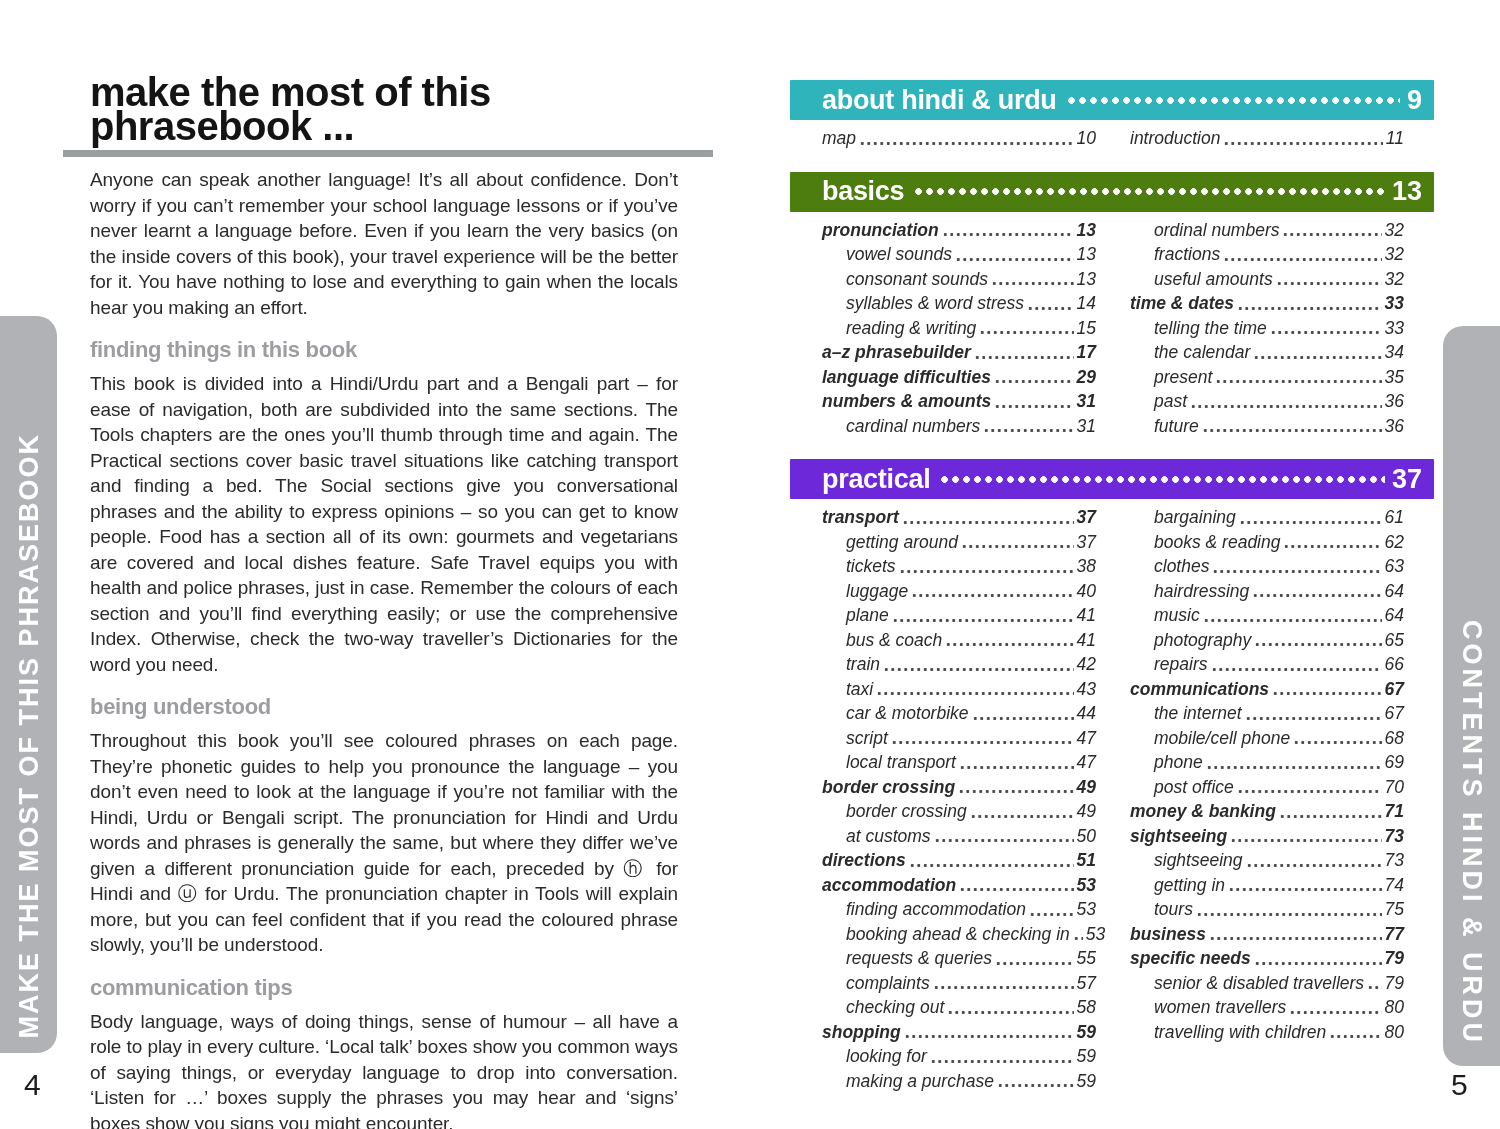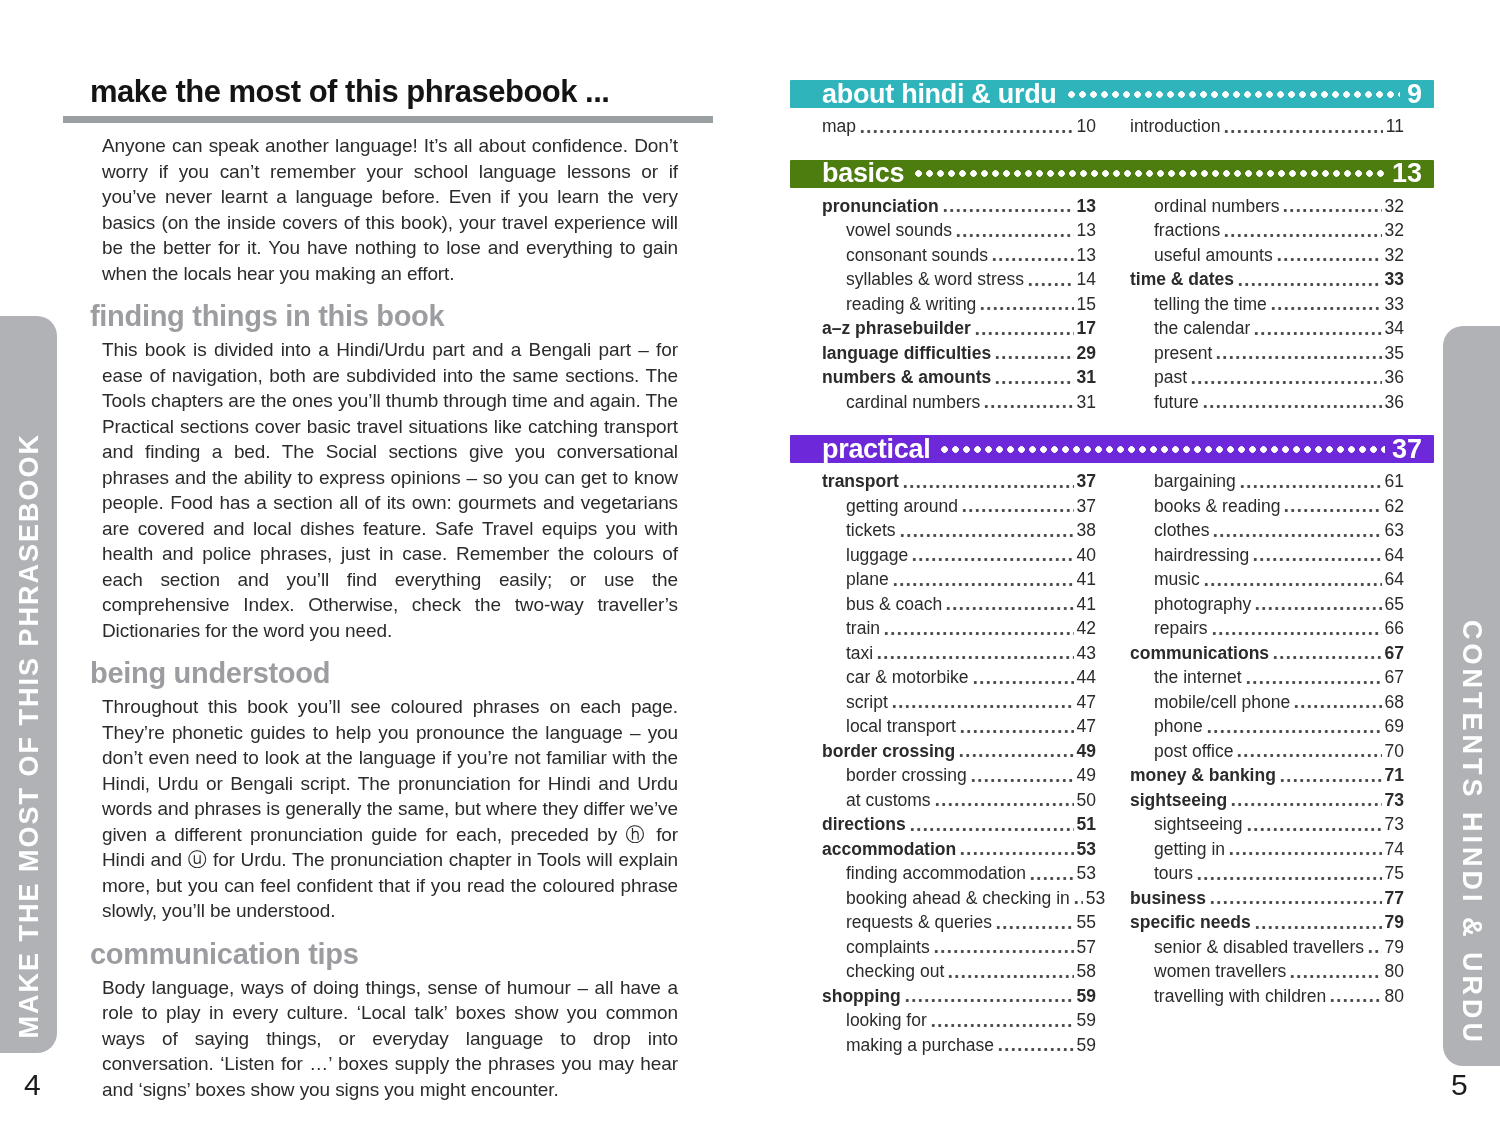--- a/index.html
+++ b/index.html
@@ -3,35 +3,35 @@
 <meta charset="utf-8">
 <style>
   html,body{margin:0;padding:0;}
   body{
     width:1500px;height:1129px;position:relative;overflow:hidden;
     background:#fff;font-family:"Liberation Sans",sans-serif;
     color:var(--body-text,#2b2b2b);
   }
   
   .left-content{position:absolute;left:90px;top:75px;width:588px;}
-  .page-title{font-size:31px;font-weight:bold;color:#141414;letter-spacing:-0.5px;line-height:34px;}
+  .page-title{font-size:40px;font-weight:bold;color:#141414;letter-spacing:-0.5px;line-height:34px;}
   .title-rule{height:7px;background:var(--title-rule,#9aa0a2);width:650px;margin:7px 0 0 -27px;}
-  .body-par{font-size:19px;line-height:25.5px;text-align:justify;letter-spacing:-0.1px;margin:10px 0 0 12px;}
-  .sec-heading{font-size:29px;line-height:32px;font-weight:bold;color:var(--section-heading,#9b9da0);margin:14px 0 0 0;letter-spacing:-0.3px;}
+  .body-par{font-size:19px;line-height:25.5px;text-align:justify;letter-spacing:-0.1px;margin:10px 0 0 0;}
+  .sec-heading{font-size:22px;line-height:32px;font-weight:bold;color:var(--section-heading,#9b9da0);margin:14px 0 0 0;letter-spacing:-0.3px;}
   .sec-heading + .body-par{margin-top:5px;}
   
   .right-content{position:absolute;left:790px;top:80px;width:644px;}
   .toc-section{margin-bottom:21px;}
-  .toc-bar{height:28px;display:flex;align-items:center;padding:0 12px 0 32px;border-radius:1px;}
+  .toc-bar{height:40px;display:flex;align-items:center;padding:0 12px 0 32px;border-radius:1px;}
   .bar-title{color:#fff;font-weight:bold;font-size:27px;letter-spacing:-0.3px;white-space:nowrap;padding-right:9px;}
   .bar-leader{flex:1;height:35px;
     background-image:radial-gradient(circle,#fff 3px,rgba(255,255,255,0) 3.6px);
     background-size:11px 35px;background-repeat:repeat-x;}
   .bar-page{color:#fff;font-weight:bold;font-size:27px;white-space:nowrap;padding-left:7px;}
-  .toc-cols{display:flex;gap:34px;padding:6px 30px 0 32px;}
+  .toc-cols{display:flex;gap:34px;padding:6px 30px 0 32px;font-style:italic;}
   .toc-col{flex:1;min-width:0;}
   .toc-row{display:flex;line-height:24.5px;font-size:17.5px;color:#2b2b2b;}
   .toc-row.bold{font-weight:bold;}
   .toc-row.indent{padding-left:24px;text-align:right;}
   .toc-label{white-space:nowrap;}
   .toc-leader{flex:1;min-width:10px;align-self:flex-end;height:9px;margin:0 3px 3px 3px;
     background-image:radial-gradient(circle,#4a4a4a 1.3px,rgba(0,0,0,0) 1.8px);
     background-size:6.5px 9px;background-repeat:repeat-x;}
   .toc-page{white-space:nowrap;}
   

